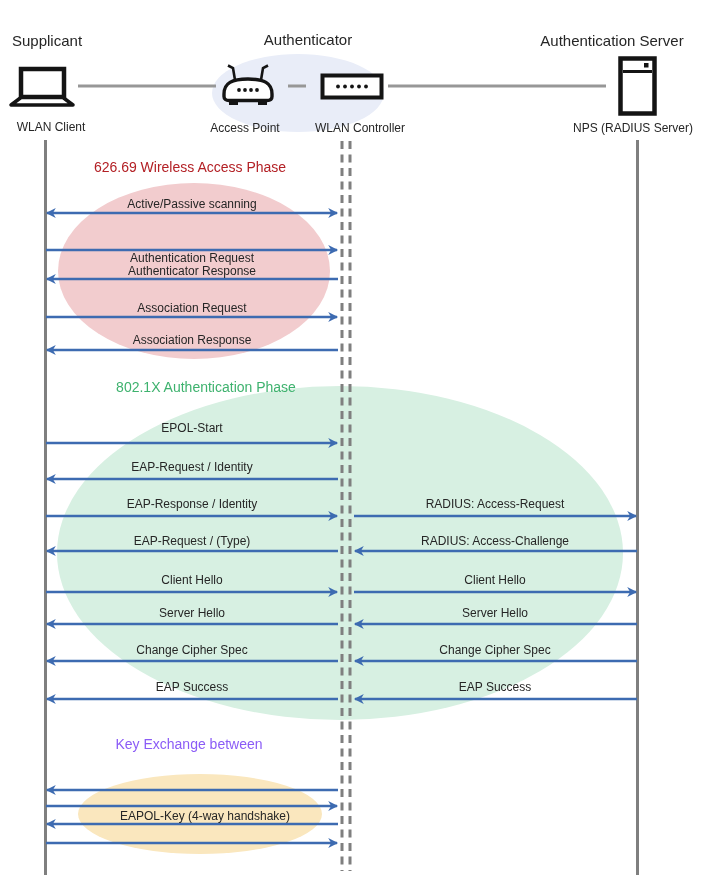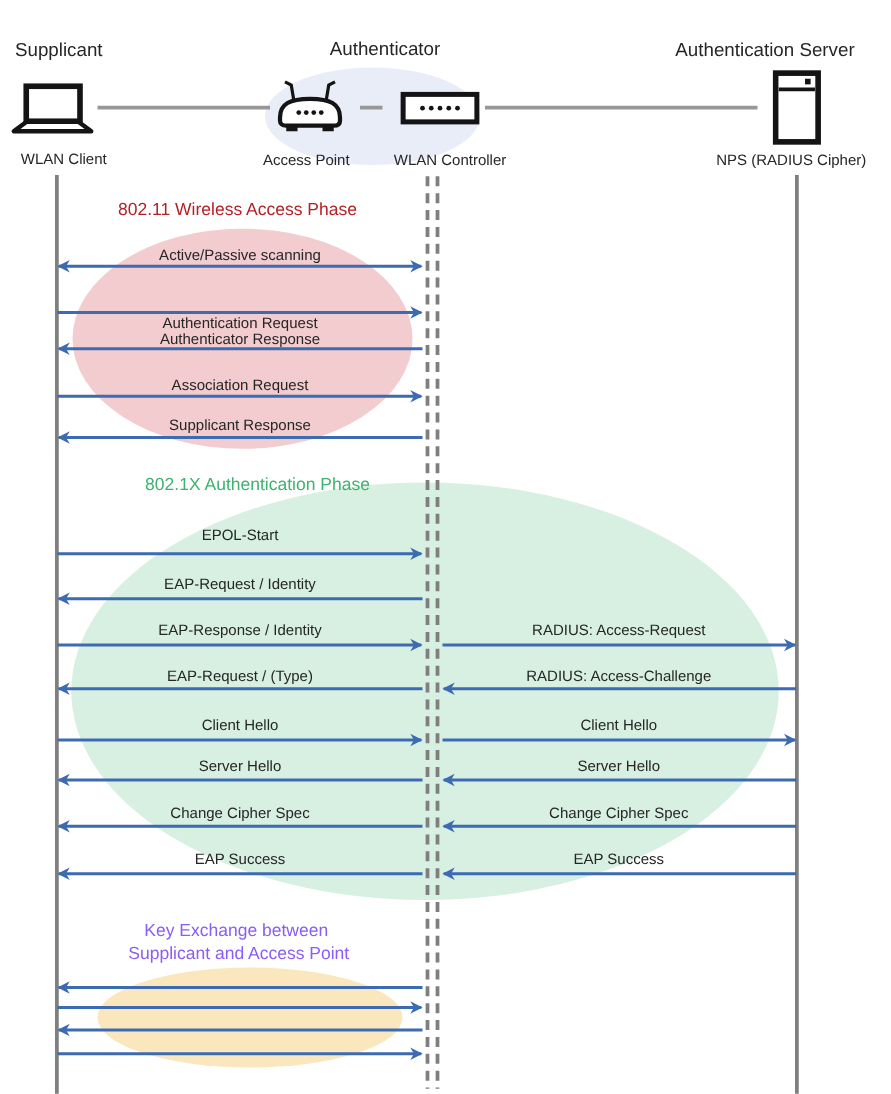--- a/index.html
+++ b/index.html
@@ -112,42 +112,42 @@
     <rect x="26" y="7" width="4.5" height="4.5" fill="#141414"></rect>
   </svg>
 
   <div class="lbl role" style="left:12px;top:20px;">Supplicant</div>
   <div class="lbl role ctr" style="left:308px;top:19px;">Authenticator</div>
   <div class="lbl role ctr" style="left:612px;top:20px;">Authentication Server</div>
 
   <div class="lbl dev ctr" style="left:51px;top:107px;">WLAN Client</div>
   <div class="lbl dev ctr" style="left:245px;top:108px;">Access Point</div>
   <div class="lbl dev ctr" style="left:360px;top:108px;">WLAN Controller</div>
-  <div class="lbl dev ctr" style="left:633px;top:108px;">NPS (RADIUS Cipher)</div>
+  <div class="lbl dev ctr" style="left:633px;top:108px;">NPS (RADIUS Server)</div>
 
-  <div class="lbl phase-title t-red ctr" style="left:190px;top:147px;">802.11 Wireless Access Phase</div>
+  <div class="lbl phase-title t-red ctr" style="left:190px;top:147px;">626.69 Wireless Access Phase</div>
   <div class="lbl phase-title t-green ctr" style="left:206px;top:367px;">802.1X Authentication Phase</div>
   <div class="lbl phase-title t-orange ctr" style="left:189px;top:724px;">Key Exchange between</div>
-  <div class="lbl phase-title t-orange ctr" style="left:191px;top:742px;">Supplicant and Access Point</div>
 
   <div class="lbl ctr" style="left:192px;top:184px;">Active/Passive scanning</div>
   <div class="lbl ctr" style="left:192px;top:238px;">Authentication Request</div>
   <div class="lbl ctr" style="left:192px;top:251px;">Authenticator Response</div>
   <div class="lbl ctr" style="left:192px;top:288px;">Association Request</div>
-  <div class="lbl ctr" style="left:192px;top:320px;">Supplicant Response</div>
+  <div class="lbl ctr" style="left:192px;top:320px;">Association Response</div>
   <div class="lbl ctr" style="left:192px;top:408px;">EPOL-Start</div>
   <div class="lbl ctr" style="left:192px;top:447px;">EAP-Request / Identity</div>
   <div class="lbl ctr" style="left:192px;top:484px;">EAP-Response / Identity</div>
   <div class="lbl ctr" style="left:192px;top:521px;">EAP-Request / (Type)</div>
   <div class="lbl ctr" style="left:192px;top:560px;">Client Hello</div>
   <div class="lbl ctr" style="left:192px;top:593px;">Server Hello</div>
   <div class="lbl ctr" style="left:192px;top:630px;">Change Cipher Spec</div>
   <div class="lbl ctr" style="left:192px;top:667px;">EAP Success</div>
 
   <div class="lbl ctr" style="left:495px;top:484px;">RADIUS: Access-Request</div>
   <div class="lbl ctr" style="left:495px;top:521px;">RADIUS: Access-Challenge</div>
   <div class="lbl ctr" style="left:495px;top:560px;">Client Hello</div>
   <div class="lbl ctr" style="left:495px;top:593px;">Server Hello</div>
   <div class="lbl ctr" style="left:495px;top:630px;">Change Cipher Spec</div>
   <div class="lbl ctr" style="left:495px;top:667px;">EAP Success</div>
 
+  <div class="lbl ctr" style="left:205px;top:796px;">EAPOL-Key (4-way handshake)</div>
 
 </div>
 
 </body></html>

